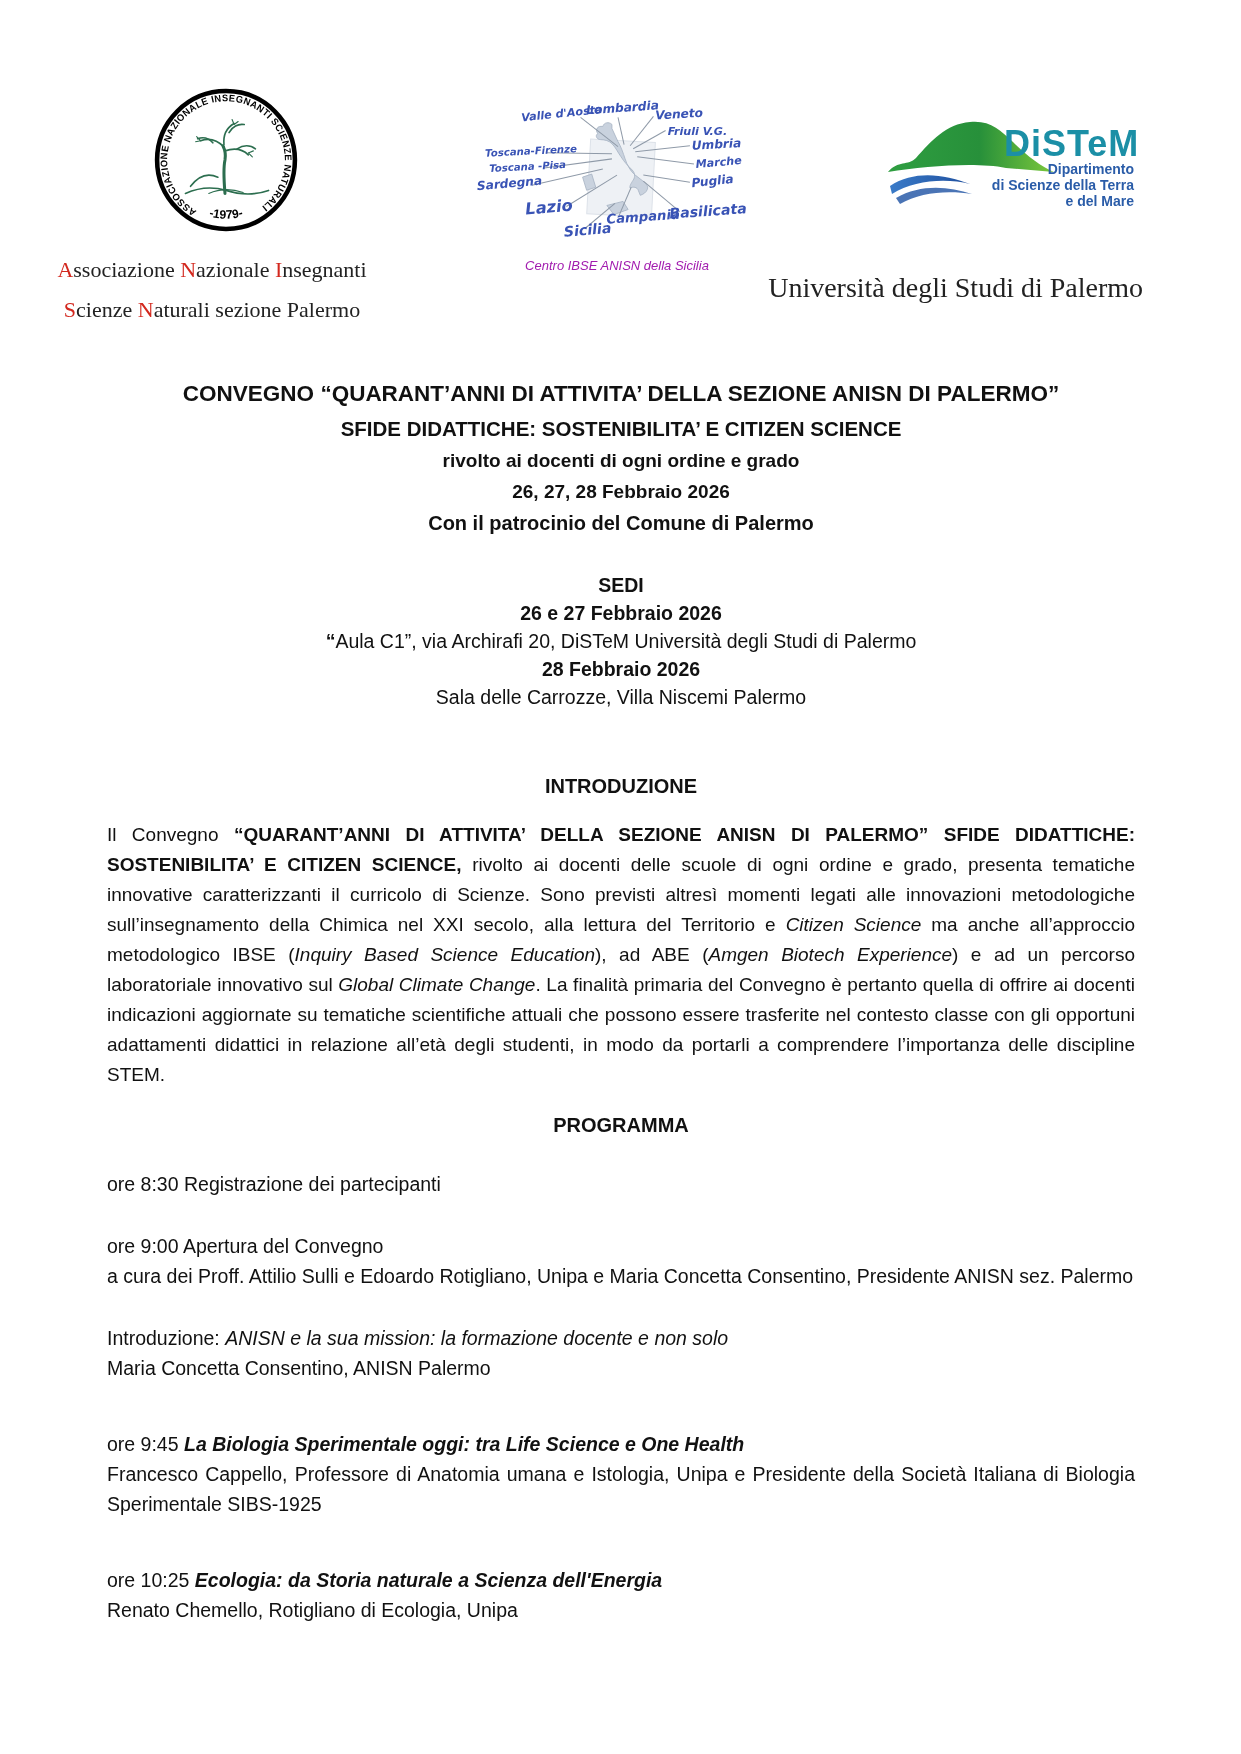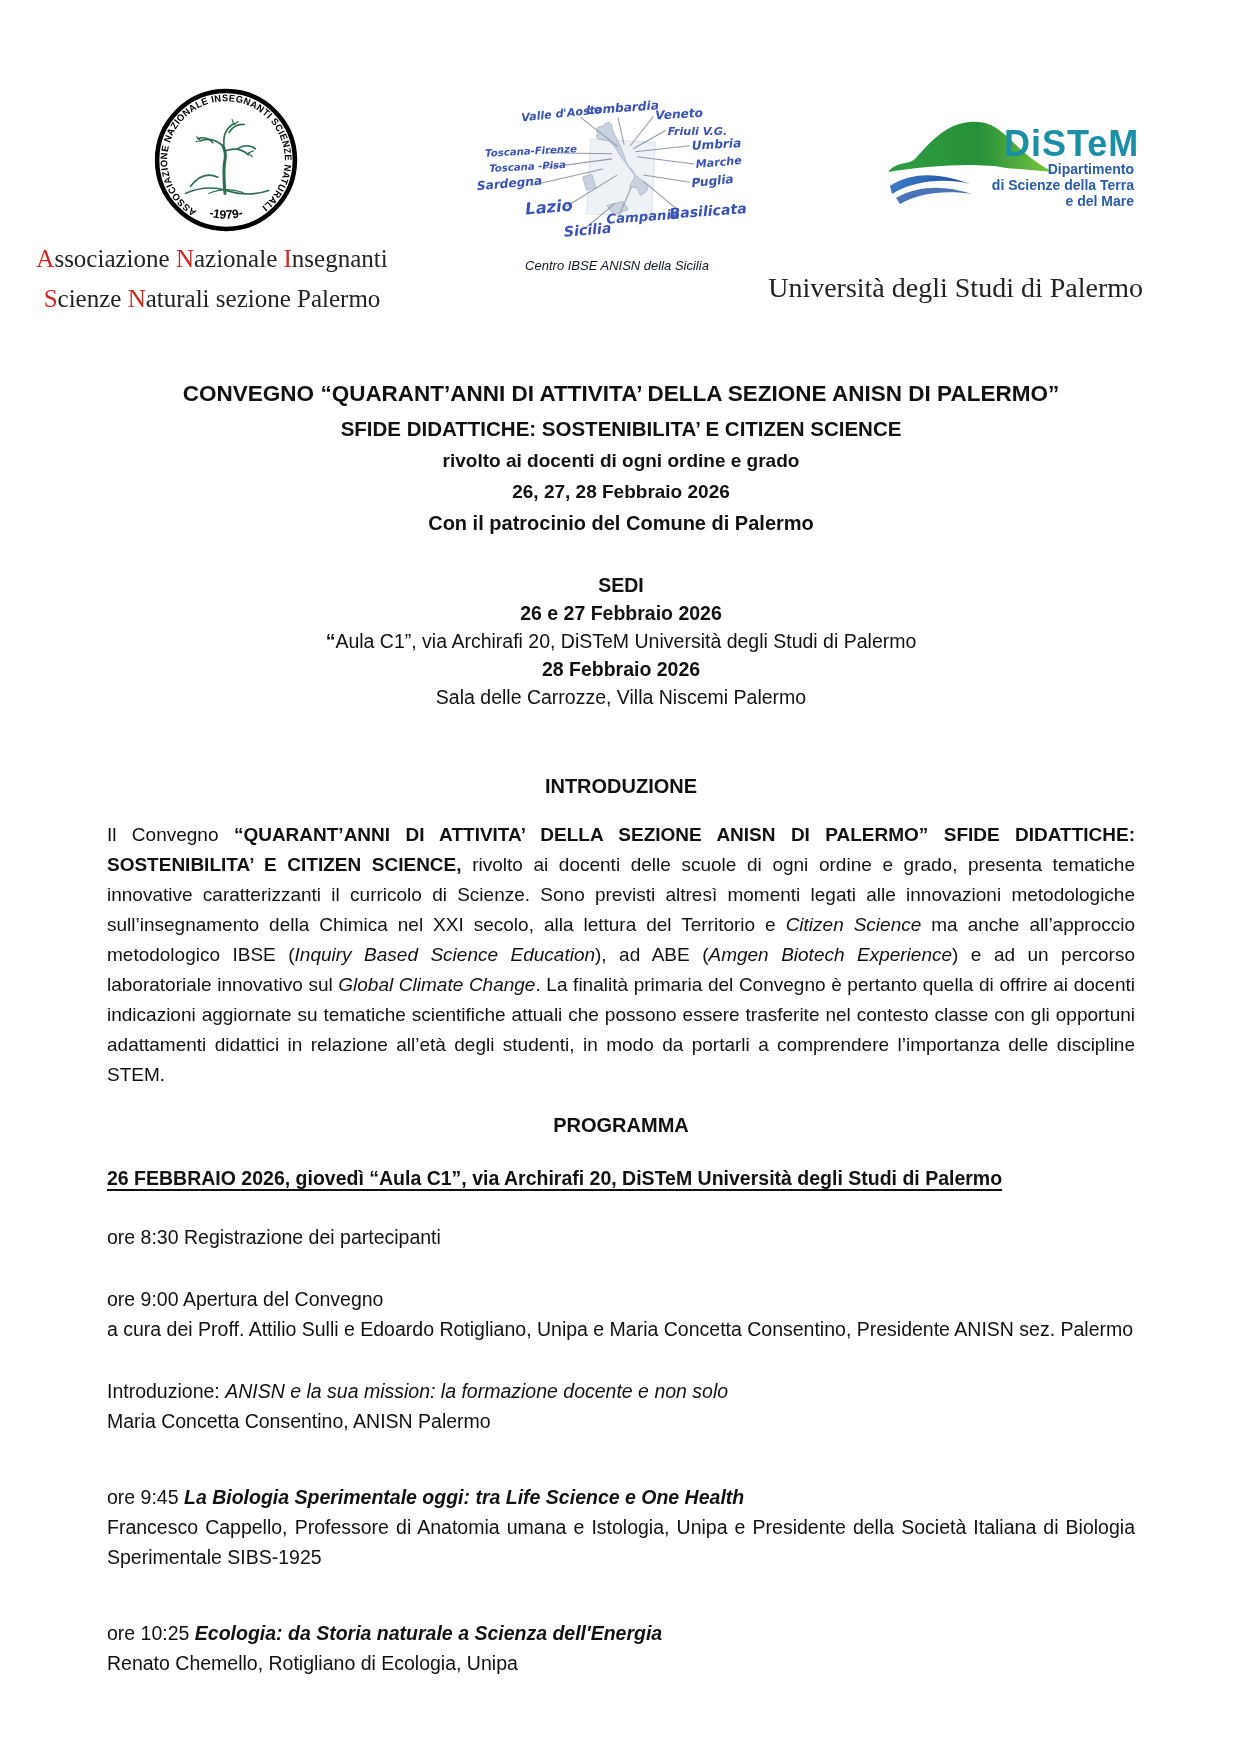--- a/index.html
+++ b/index.html
@@ -8,26 +8,26 @@
     width:1241px; height:1754px;
     margin:0 auto;
     background:#ffffff;
     font-family:"Liberation Sans", sans-serif;
     color:#111111;
     overflow:hidden;
   }
   
   .header { position:absolute; top:0; left:0; width:1241px; height:365px; }
   .anisn-logo   { position:absolute; left:150px; top:84px;  width:152px; height:152px; }
-  .anisn-cap    { position:absolute; left:22px;  top:239px; width:380px;
-                  font-family:"Liberation Serif", serif; font-size:25px; line-height:40px;
+  .anisn-cap    { position:absolute; left:22px;  top:250px; width:380px;
+                  font-family:"Liberation Serif", serif; font-size:22px; line-height:40px;
                   text-align:center; color:#222; }
   .ibse-logo    { position:absolute; left:462px; top:88px;  width:310px; height:162px; }
   .ibse-cap     { position:absolute; left:462px; top:258px; width:310px;
-                  font-size:13px; font-style:italic; color:#0f172a; text-align:center; }
+                  font-size:13px; font-style:italic; color:#a21caf; text-align:center; }
   .distem-logo  { position:absolute; left:886px; top:110px; width:252px; height:102px; }
   .unipa-cap    { position:absolute; right:98px; top:272px;
                   font-family:"Liberation Serif", serif; font-size:28px; color:#222; }
   
   .content { position:absolute; top:365px; left:107px; width:1028px; }
   .c       { text-align:center; }
   .b       { font-weight:bold; }
   .title-block div { font-weight:bold; }
   .t1 { font-size:22.5px; margin:16px 0 10px 0; }
   .t2 { font-size:20.5px; margin-bottom:9px; }
@@ -166,21 +166,20 @@
       <div class="b">26 e 27 Febbraio 2026</div>
       <div><span style="font-weight: bold;">“</span><span>Aula C1”, via Archirafi 20, DiSTeM Università degli Studi di Palermo</span></div>
       <div class="b">28 Febbraio 2026</div>
       <div>Sala delle Carrozze, Villa Niscemi Palermo</div>
     </div>
 
     <div class="intro-head c">INTRODUZIONE</div>
     <p class="intro-par"><span>Il Convegno </span><span style="font-weight: bold;">“QUARANT’ANNI DI ATTIVITA’ DELLA SEZIONE ANISN DI PALERMO” SFIDE DIDATTICHE: SOSTENIBILITA’ E CITIZEN SCIENCE,</span><span> rivolto ai docenti delle scuole di ogni ordine e grado, presenta tematiche innovative caratterizzanti il curricolo di Scienze. Sono previsti altresì momenti legati alle innovazioni metodologiche sull’insegnamento della Chimica nel XXI secolo, alla lettura del Territorio e </span><span style="font-style: italic;">Citizen Science</span><span> ma anche all’approccio metodologico IBSE (</span><span style="font-style: italic;">Inquiry Based Science Education</span><span>), ad ABE (</span><span style="font-style: italic;">Amgen Biotech Experience</span><span>) e ad un percorso laboratoriale innovativo sul </span><span style="font-style: italic;">Global Climate Change</span><span>. La finalità primaria del Convegno è pertanto quella di offrire ai docenti indicazioni aggiornate su tematiche scientifiche attuali che possono essere trasferite nel contesto classe con gli opportuni adattamenti didattici in relazione all’età degli studenti, in modo da portarli a comprendere l’importanza delle discipline STEM.</span></p>
 
     <div class="prog-head c">PROGRAMMA</div>
-    <div class="day-head">26 FEBBRAIO 2026, giovedì  “Aula C1”, via Archirafi 20, DiSTeM Università degli Studi di Palermo</div>
 
     <div class="prog-item">
       <div><span>ore 8:30 Registrazione dei partecipanti</span></div>
     </div>
     <div class="prog-item">
       <div><span>ore 9:00 Apertura del Convegno</span></div>
       <div><span>a cura dei Proff. Attilio Sulli e Edoardo Rotigliano, Unipa e Maria Concetta Consentino, Presidente ANISN sez. Palermo</span></div>
     </div>
     <div class="prog-item">
       <div><span>Introduzione: </span><span style="font-weight: normal; font-style: italic;">ANISN e la sua mission: la formazione docente e non solo</span></div>

